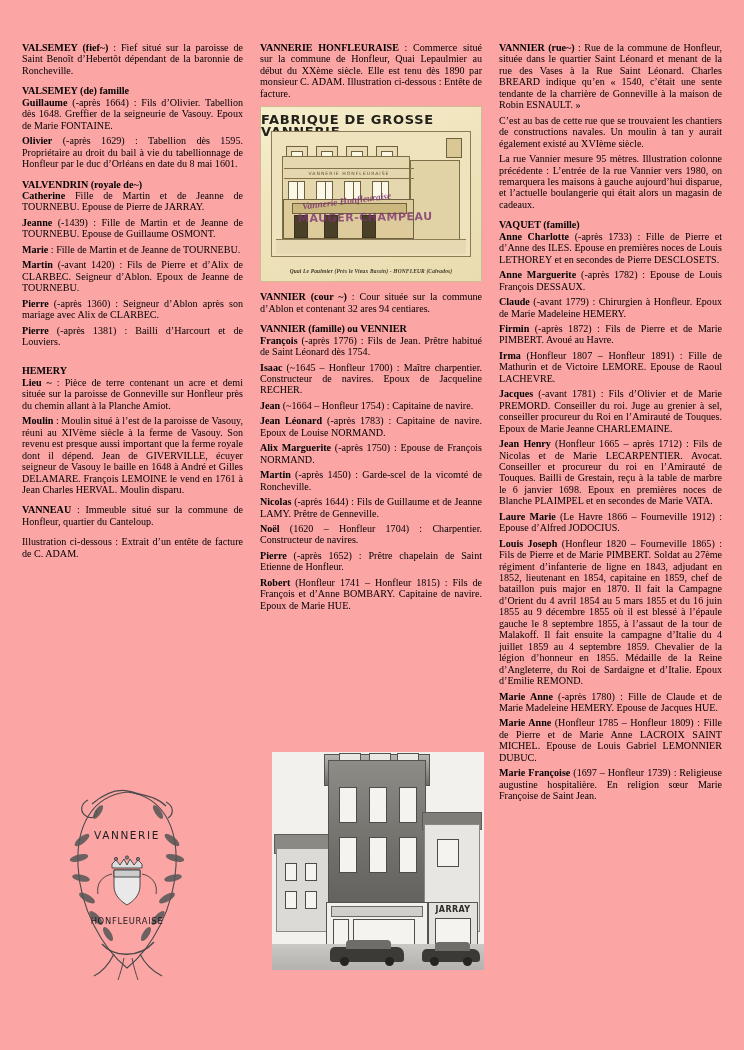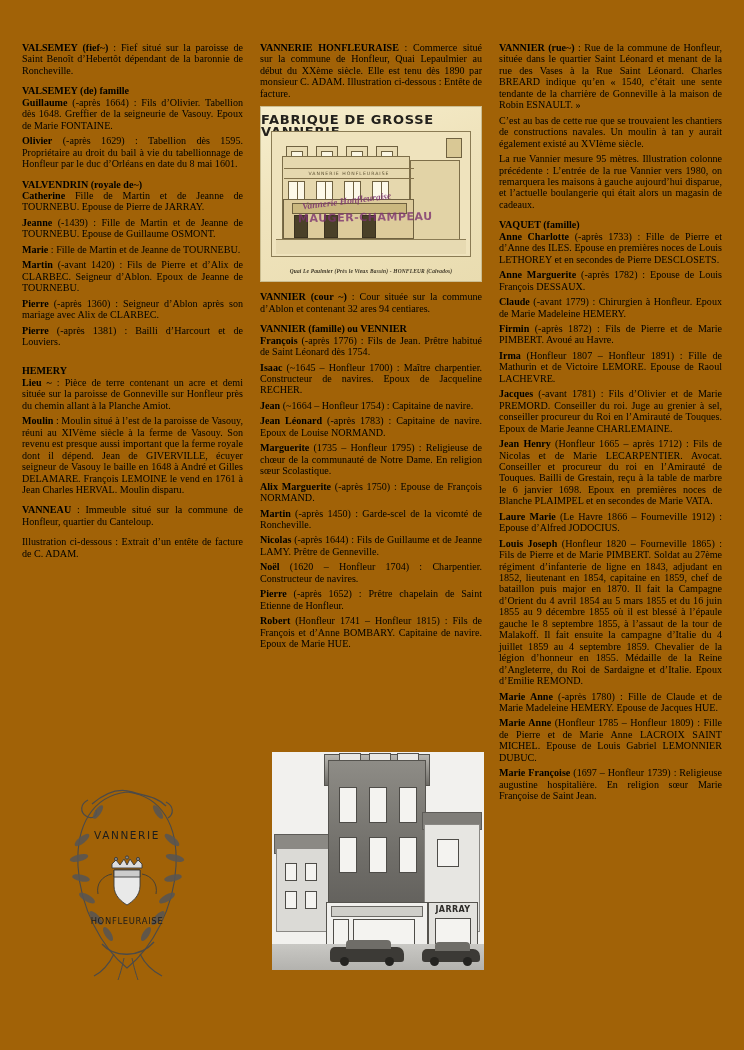--- a/index.html
+++ b/index.html
@@ -13,21 +13,21 @@
     font-family: "Liberation Serif", serif;
     color: #000000;
     position: relative;
     overflow: hidden;
   }
   .page {
     position: absolute;
     left: 0; top: 0;
     width: 744px;
     height: 1050px;
-    background: #a16207;
+    background: #fca5a5;
     text-decoration: underline;
   }
   .columns {
     position: absolute;
     left: 22px;
     top: 42px;
     width: 700px;
     display: flex;
     gap: 17px;
   }
@@ -380,21 +380,20 @@
       </div>
 
       <div class="gap"></div>
 
       <div class="entry">
         <span class="hdr-block">VANNIER (famille) ou VENNIER</span>
         <p class="l"><span class="hw">François</span><span> (-après 1776) : Fils de Jean. Prêtre habitué de Saint Léonard dès 1754.</span></p>
         <p class="l"><span class="hw">Isaac</span><span> (~1645 – Honfleur 1700) : Maître charpentier. Constructeur de navires. Epoux de Jacqueline RECHER.</span></p>
         <p class="l"><span class="hw">Jean</span><span> (~1664 – Honfleur 1754) : Capitaine de navire.</span></p>
         <p class="l"><span class="hw">Jean Léonard</span><span> (-après 1783) : Capitaine de navire. Epoux de Louise NORMAND.</span></p>
-        <p class="l"><span class="hw">Marguerite</span><span> (1735 – Honfleur 1795) : Religieuse de chœur de la communauté de Notre Dame. En religion sœur Scolastique.</span></p>
         <p class="l"><span class="hw">Alix Marguerite</span><span> (-après 1750) : Epouse de François NORMAND.</span></p>
         <p class="l"><span class="hw">Martin</span><span> (-après 1450) : Garde-scel de la vicomté de Roncheville.</span></p>
         <p class="l"><span class="hw">Nicolas</span><span> (-après 1644) : Fils de Guillaume et de Jeanne LAMY. Prêtre de Genneville.</span></p>
         <p class="l"><span class="hw">Noël</span><span> (1620 – Honfleur 1704) : Charpentier. Constructeur de navires.</span></p>
         <p class="l"><span class="hw">Pierre</span><span> (-après 1652) : Prêtre chapelain de Saint Etienne de Honfleur.</span></p>
         <p class="l"><span class="hw">Robert</span><span> (Honfleur 1741 – Honfleur 1815) : Fils de François et d’Anne BOMBARY. Capitaine de navire. Epoux de Marie HUE.</span></p>
       </div>
 
     </div>
 

